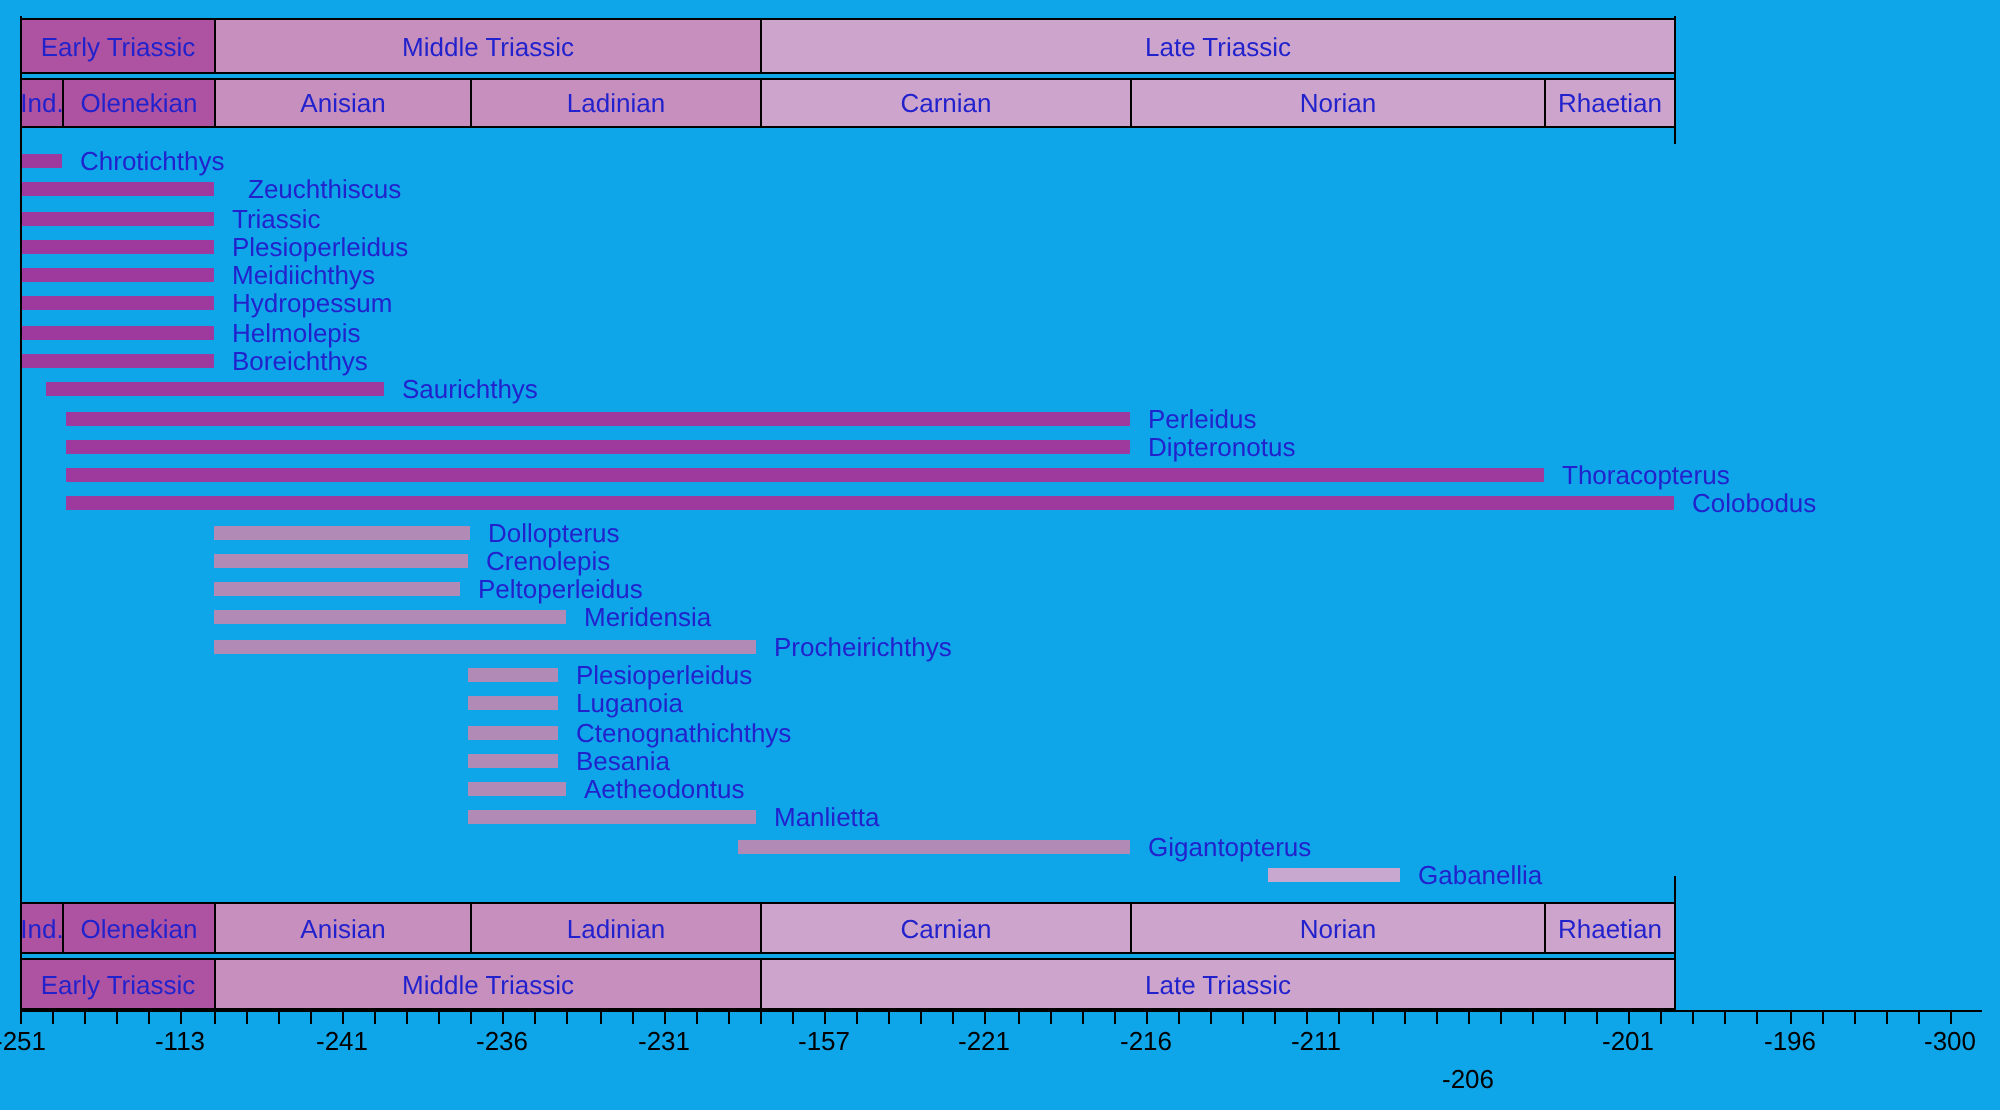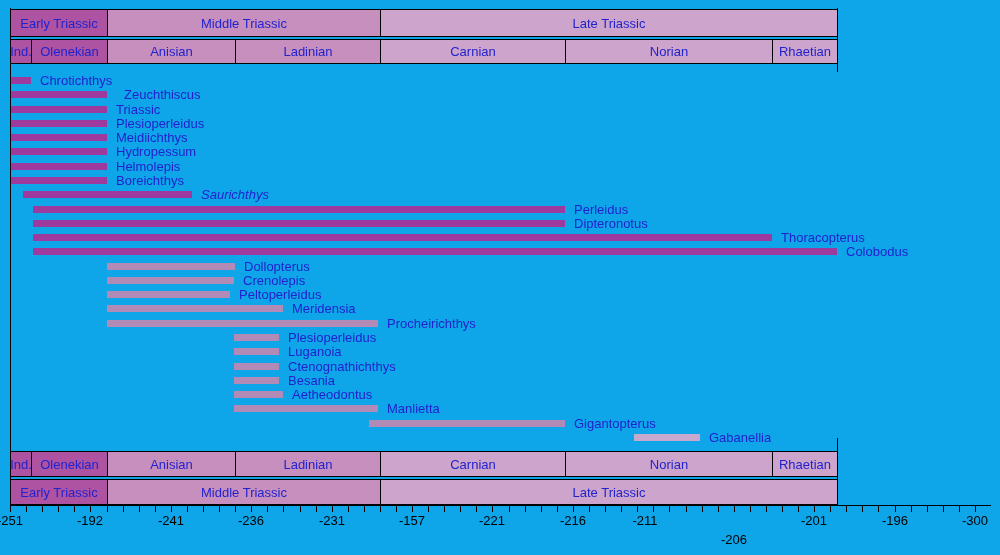--- a/index.html
+++ b/index.html
@@ -99,21 +99,21 @@
     <div class="taxon-label" style="left: 116px; top: 116px;">Plesioperleidus</div>
     <div class="bar" style="left: 10px; top: 134px; width: 97px; height: 7px; background: rgb(158, 58, 158);"></div>
     <div class="taxon-label" style="left: 116px; top: 130px;">Meidiichthys</div>
     <div class="bar" style="left: 10px; top: 148px; width: 97px; height: 7px; background: rgb(158, 58, 158);"></div>
     <div class="taxon-label" style="left: 116px; top: 144px;">Hydropessum</div>
     <div class="bar" style="left: 10px; top: 163px; width: 97px; height: 7px; background: rgb(158, 58, 158);"></div>
     <div class="taxon-label" style="left: 116px; top: 159px;">Helmolepis</div>
     <div class="bar" style="left: 10px; top: 177px; width: 97px; height: 7px; background: rgb(158, 58, 158);"></div>
     <div class="taxon-label" style="left: 116px; top: 173px;">Boreichthys</div>
     <div class="bar" style="left: 23px; top: 191px; width: 169px; height: 7px; background: rgb(158, 58, 158);"></div>
-    <div class="taxon-label" style="left: 201px; top: 187px; font-style: italic;">Saurichthys</div>
+    <div class="taxon-label" style="left: 201px; top: 187px;">Saurichthys</div>
     <div class="bar" style="left: 33px; top: 206px; width: 532px; height: 7px; background: rgb(158, 58, 158);"></div>
     <div class="taxon-label" style="left: 574px; top: 202px;">Perleidus</div>
     <div class="bar" style="left: 33px; top: 220px; width: 532px; height: 7px; background: rgb(158, 58, 158);"></div>
     <div class="taxon-label" style="left: 574px; top: 216px;">Dipteronotus</div>
     <div class="bar" style="left: 33px; top: 234px; width: 739px; height: 7px; background: rgb(158, 58, 158);"></div>
     <div class="taxon-label" style="left: 781px; top: 230px;">Thoracopterus</div>
     <div class="bar" style="left: 33px; top: 248px; width: 804px; height: 7px; background: rgb(158, 58, 158);"></div>
     <div class="taxon-label" style="left: 846px; top: 244px;">Colobodus</div>
     <div class="bar" style="left: 107px; top: 263px; width: 128px; height: 7px; background: rgb(177, 138, 182);"></div>
     <div class="taxon-label" style="left: 244px; top: 259px;">Dollopterus</div>
@@ -200,25 +200,25 @@
     <div class="tick" style="left: 846px; top: 506px;"></div>
     <div class="tick" style="left: 862px; top: 506px;"></div>
     <div class="tick" style="left: 878px; top: 506px;"></div>
     <div class="tick" style="left: 895px; top: 506px;"></div>
     <div class="tick" style="left: 911px; top: 506px;"></div>
     <div class="tick" style="left: 927px; top: 506px;"></div>
     <div class="tick" style="left: 943px; top: 506px;"></div>
     <div class="tick" style="left: 959px; top: 506px;"></div>
     <div class="tick" style="left: 975px; top: 506px;"></div>
     <div class="ticklabel" style="left: -10px; top: 513px;">-251</div>
-    <div class="ticklabel" style="left: 70px; top: 513px;">-192</div>
+    <div class="ticklabel" style="left: 70px; top: 513px;">-113</div>
     <div class="ticklabel" style="left: 151px; top: 513px;">-241</div>
     <div class="ticklabel" style="left: 231px; top: 513px;">-236</div>
     <div class="ticklabel" style="left: 312px; top: 513px;">-231</div>
     <div class="ticklabel" style="left: 392px; top: 513px;">-157</div>
     <div class="ticklabel" style="left: 472px; top: 513px;">-221</div>
     <div class="ticklabel" style="left: 553px; top: 513px;">-216</div>
-    <div class="ticklabel" style="left: 625px; top: 513px;">-211</div>
+    <div class="ticklabel" style="left: 638px; top: 513px;">-211</div>
     <div class="ticklabel" style="left: 714px; top: 532px;">-206</div>
     <div class="ticklabel" style="left: 794px; top: 513px;">-201</div>
     <div class="ticklabel" style="left: 875px; top: 513px;">-196</div>
     <div class="ticklabel" style="left: 955px; top: 513px;">-300</div>
   </div>
 
 </body></html>

